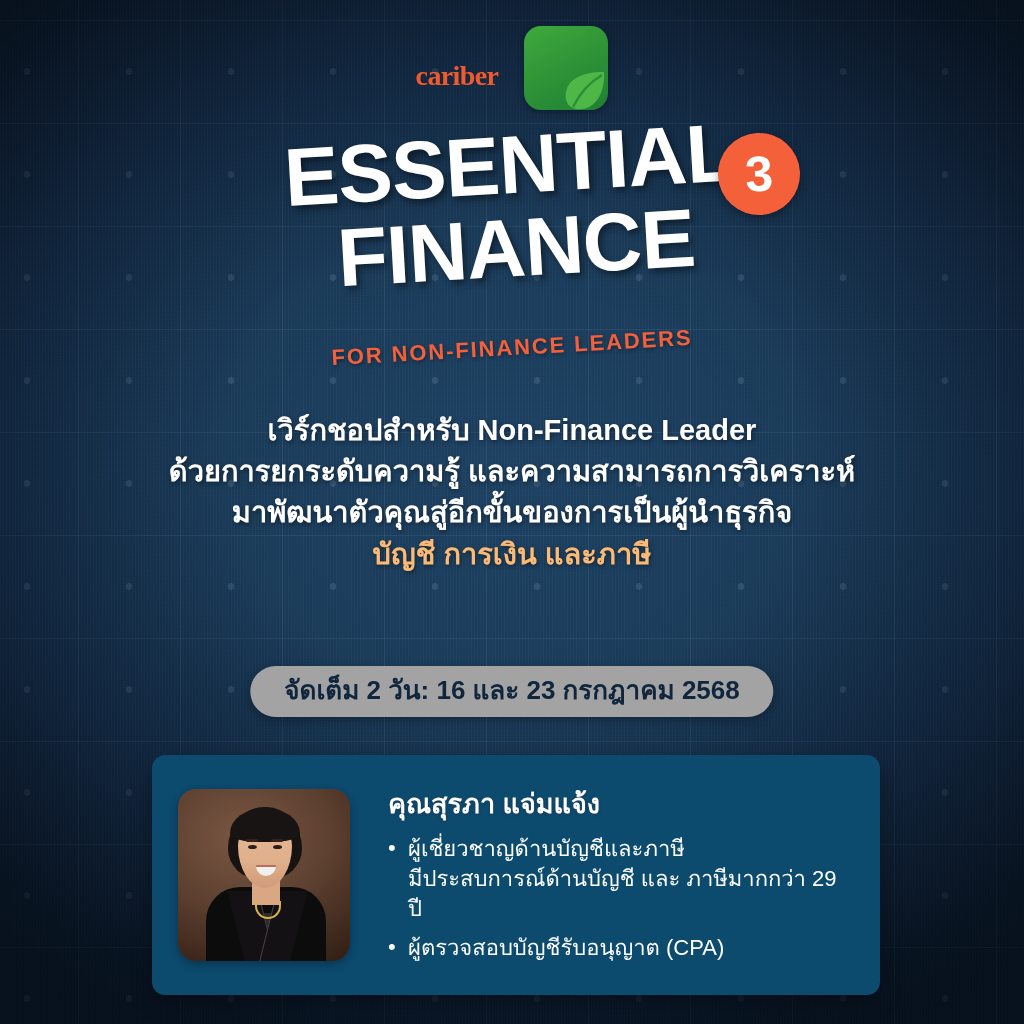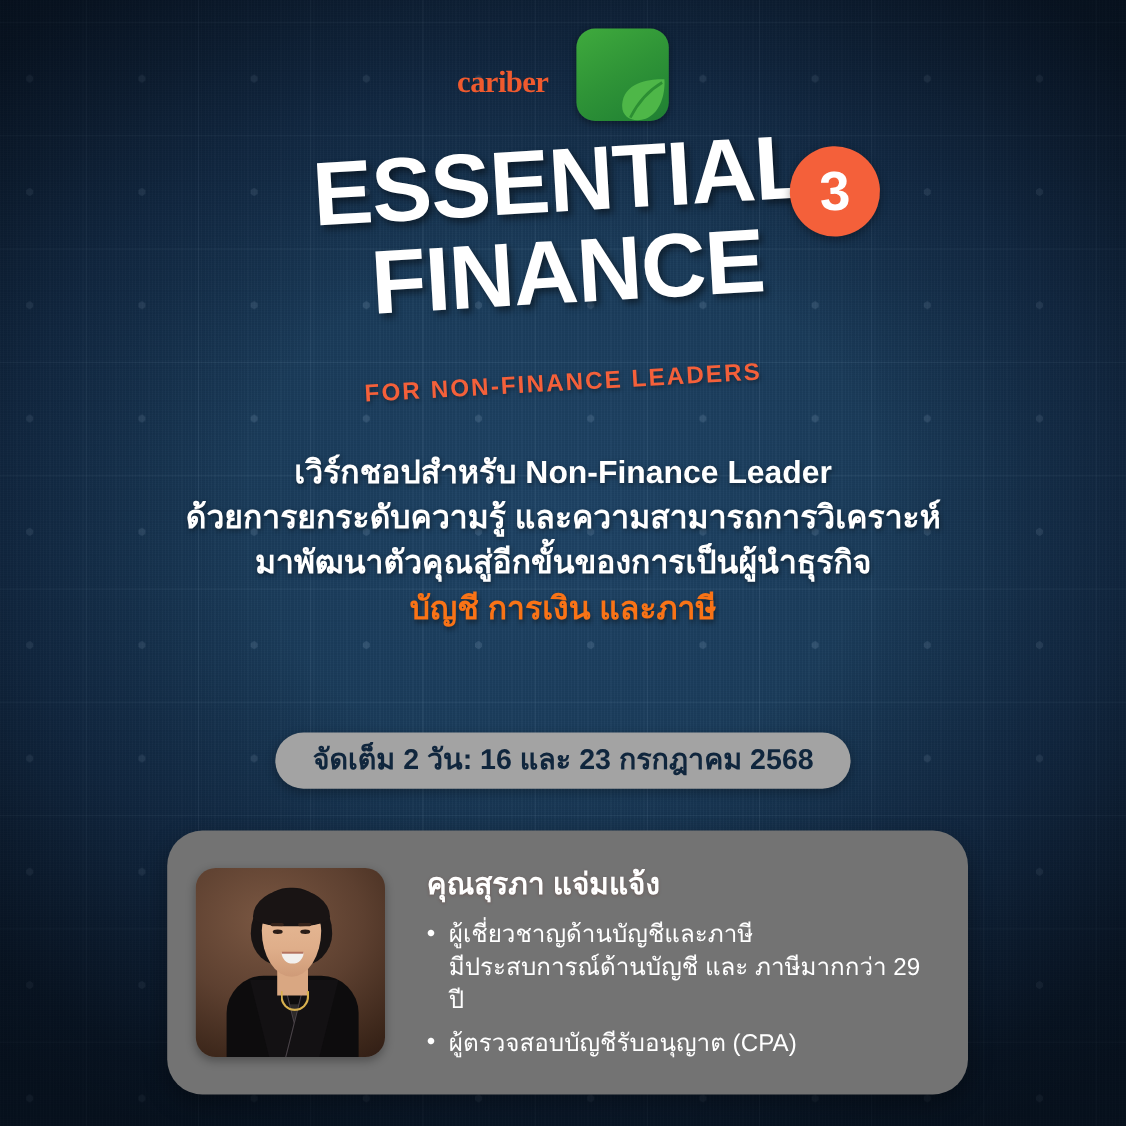--- a/index.html
+++ b/index.html
@@ -193,21 +193,21 @@
     left: 0; right: 0;
     text-align: center;
     font-family: "Liberation Sans", "DejaVu Sans", sans-serif;
     font-weight: 700;
     font-size: 29px;
     line-height: 41px;
     color: #ffffff;
     text-shadow: 1px 2px 5px rgba(0,0,0,0.42);
   }
   .body-copy .hl {
-    color: #f97316;
+    color: #fdba74;
     display: block;
     margin-top: 1px;
   }
   .body-copy .ln { display: block; }
 
   
   .date-pill {
     position: absolute;
     top: 666px;
     left: 50%;
@@ -224,22 +224,22 @@
     box-shadow: 0 3px 10px rgba(0,0,0,0.3);
   }
 
   
   .speaker-card {
     position: absolute;
     left: 152px;
     top: 755px;
     width: 728px;
     height: 240px;
-    background: #737373;
-    border-radius: 32px;
+    background: #0c4a6e;
+    border-radius: 13px;
     box-shadow: 0 8px 22px rgba(0,0,0,0.32);
     display: flex;
     align-items: center;
     box-sizing: border-box;
     padding: 0 26px;
   }
   .speaker-photo {
     width: 172px;
     height: 172px;
     border-radius: 18px;

